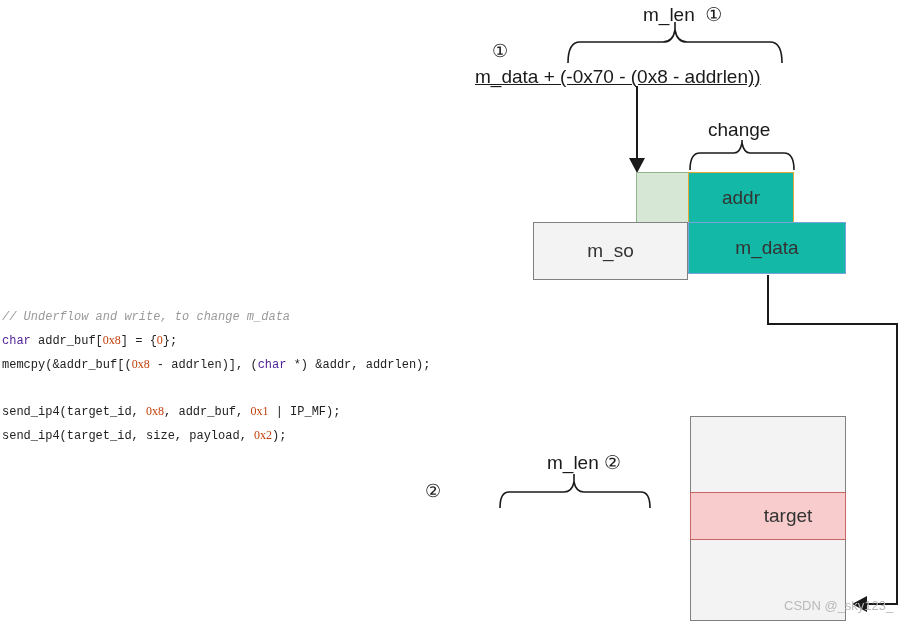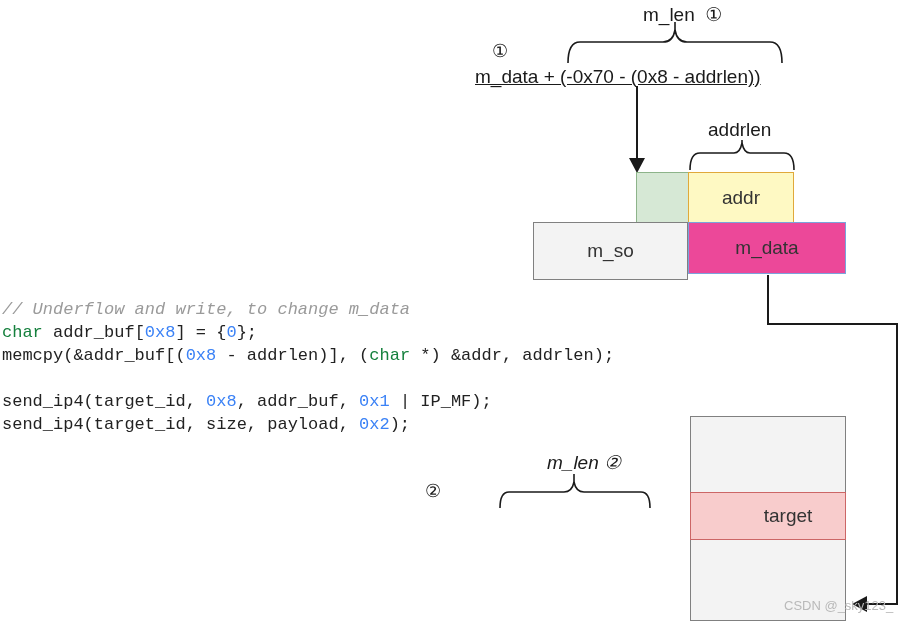--- a/index.html
+++ b/index.html
@@ -5,44 +5,44 @@
   html,body{margin:0;padding:0;background:#ffffff;}
   body{width:909px;height:626px;position:relative;overflow:hidden;
        font-family:"Liberation Sans",sans-serif;color:#1a1a1a;}
   .canvas{position:absolute;inset:0;border-radius:11px;}
   .lbl{position:absolute;white-space:pre;font-family:"Liberation Sans",sans-serif;}
 
   
   .box{position:absolute;box-sizing:border-box;display:flex;align-items:center;
        justify-content:center;font-size:19px;color:#333;}
   #box-m-so{left:533px;top:222px;width:155px;height:58px;background:#f3f3f3;border:1.4px solid #808080;}
-  #box-m-data{left:688px;top:222px;width:158px;height:52px;background:#ec4899;border:1.4px solid #7aa3dc;}
+  #box-m-data{left:688px;top:222px;width:158px;height:52px;background:#14b8a6;border:1.4px solid #7aa3dc;}
   #box-green{left:636px;top:172px;width:53px;height:51px;background:#d6e8d5;border:1.4px solid #8db48a;}
-  #box-addr{left:688px;top:172px;width:106px;height:51px;background:#fef9c3;border:1.4px solid #e0a93a;}
+  #box-addr{left:688px;top:172px;width:106px;height:51px;background:#14b8a6;border:1.4px solid #e0a93a;}
 
   #box-target-outer{left:690px;top:416px;width:156px;height:205px;background:#f3f3f3;border:1.4px solid #808080;}
   #box-target-band{left:690px;top:492px;width:156px;height:48px;background:#f8cccc;border:1.4px solid #cc6666;
        display:flex;align-items:center;justify-content:center;font-size:19px;color:#333;position:absolute;box-sizing:border-box;padding-left:40px;}
 
   
   #lbl-mlen1{left:643px;top:3px;font-size:19px;}
   #lbl-circ1-top{left:492px;top:40px;font-size:18px;}
   #lbl-expr1{left:475px;top:66px;font-size:19px;text-decoration:underline;}
   #lbl-addrlen{left:708px;top:119px;font-size:19px;}
-  #lbl-mlen2{left:547px;top:451px;font-size:19px;font-style:italic;}
+  #lbl-mlen2{left:547px;top:451px;font-size:19px;}
   #lbl-circ2{left:425px;top:480px;font-size:18px;}
   #lbl-expr2{left:329px;top:506px;font-size:19px;}
   #watermark{left:784px;top:598px;font-size:13px;color:#b9b9b9;}
 
   
-  #code{position:absolute;left:2px;top:298px;font-family:"Liberation Mono",monospace;
-        font-size:17px;line-height:23px;white-space:pre;color:#222;}
+  #code{position:absolute;left:2px;top:306px;font-family:"Liberation Mono",monospace;
+        font-size:12px;line-height:23px;white-space:pre;color:#222;}
   #code .cm{color:#9a9a9a;font-style:italic;}
-  #code .kw{color:#15803d;text-align:right;}
-  #code .num{color:#3b82f6;}
+  #code .kw{color:#4c1d95;text-align:right;}
+  #code .num{color:#c2410c;font-family:Liberation Serif, serif;}
   svg{position:absolute;left:0;top:0;width:909px;height:626px;overflow:visible;}
 </style>
 </head>
 <body>
 
 <div class="canvas">
 
   <svg xmlns="http://www.w3.org/2000/svg">
     <defs>
       <marker id="arrowhead" markerWidth="9" markerHeight="9" refX="5" refY="4.5" orient="auto">
@@ -73,21 +73,21 @@
 
     <g>
       <path d="M500,508 Q500,492 509,492 L564,492 Q572,492 574,482 Q576,492 584,492 L641,492 Q650,492 650,508" fill="none" stroke="#1a1a1a" stroke-width="1.6"></path>
       <path d="M574,482 L574,474" fill="none" stroke="#1a1a1a" stroke-width="1.6"></path>
     </g>
   </svg>
 
   <div class="lbl" id="lbl-mlen1">m_len  ①</div>
   <div class="lbl" id="lbl-circ1-top">①</div>
   <div class="lbl" id="lbl-expr1">m_data + (-0x70 - (0x8 - addrlen))</div>
-  <div class="lbl" id="lbl-addrlen">addrlen</div>
+  <div class="lbl" id="lbl-addrlen">change</div>
 
   <div class="box" id="box-green"></div>
   <div class="box" id="box-addr">addr</div>
   <div class="box" id="box-m-so">m_so</div>
   <div class="box" id="box-m-data">m_data</div>
 
   <div class="box" id="box-target-outer"></div>
   <div id="box-target-band">target</div>
 
   <div class="lbl" id="lbl-mlen2">m_len ②</div>

